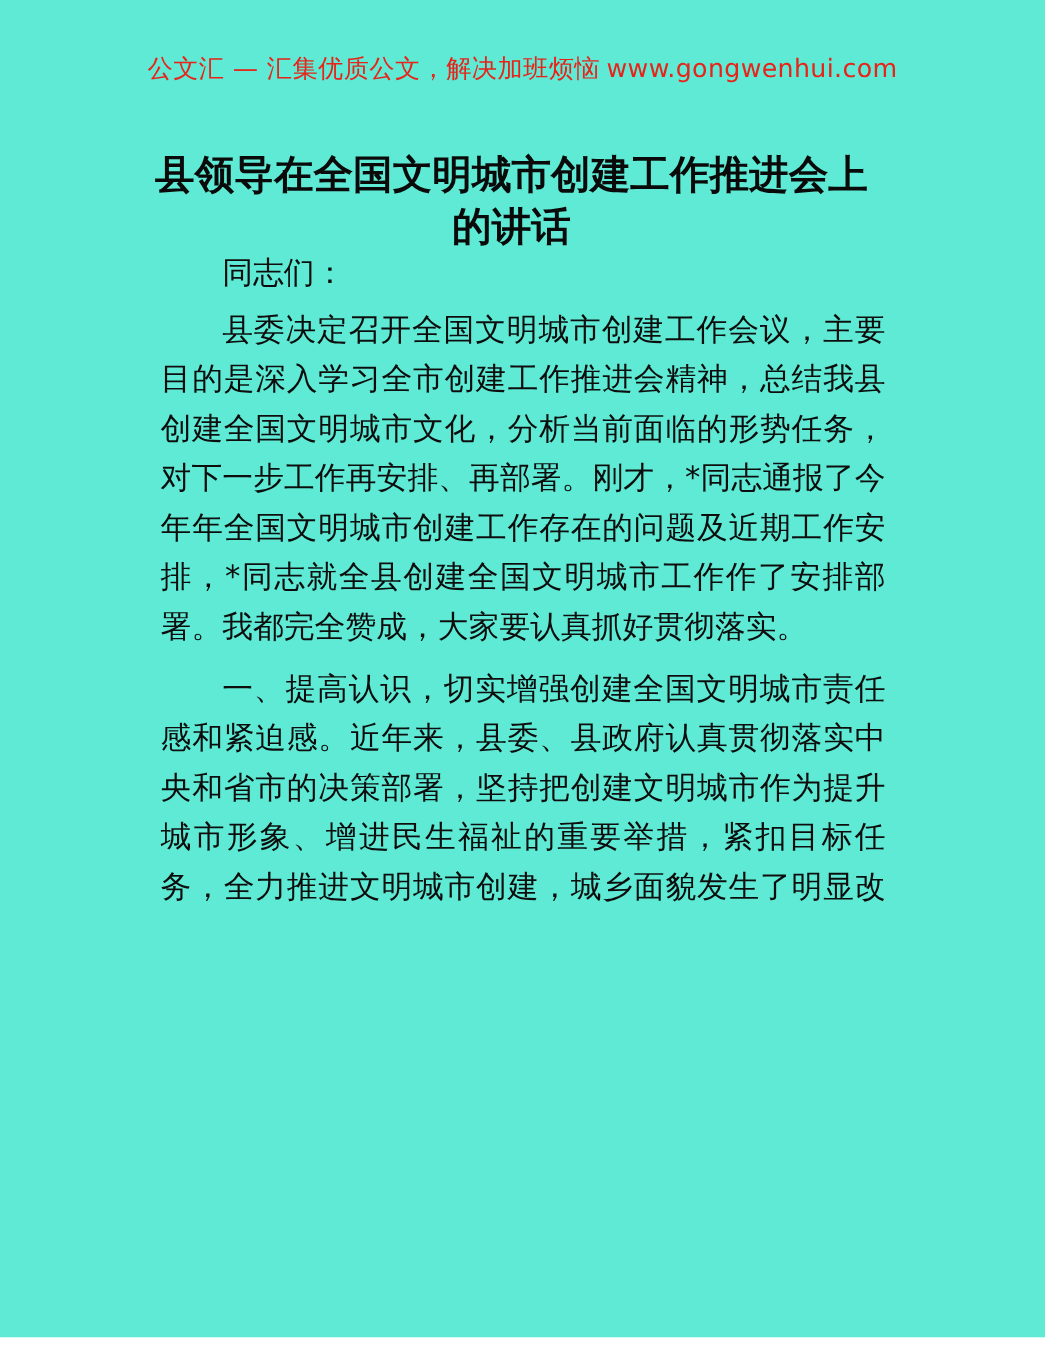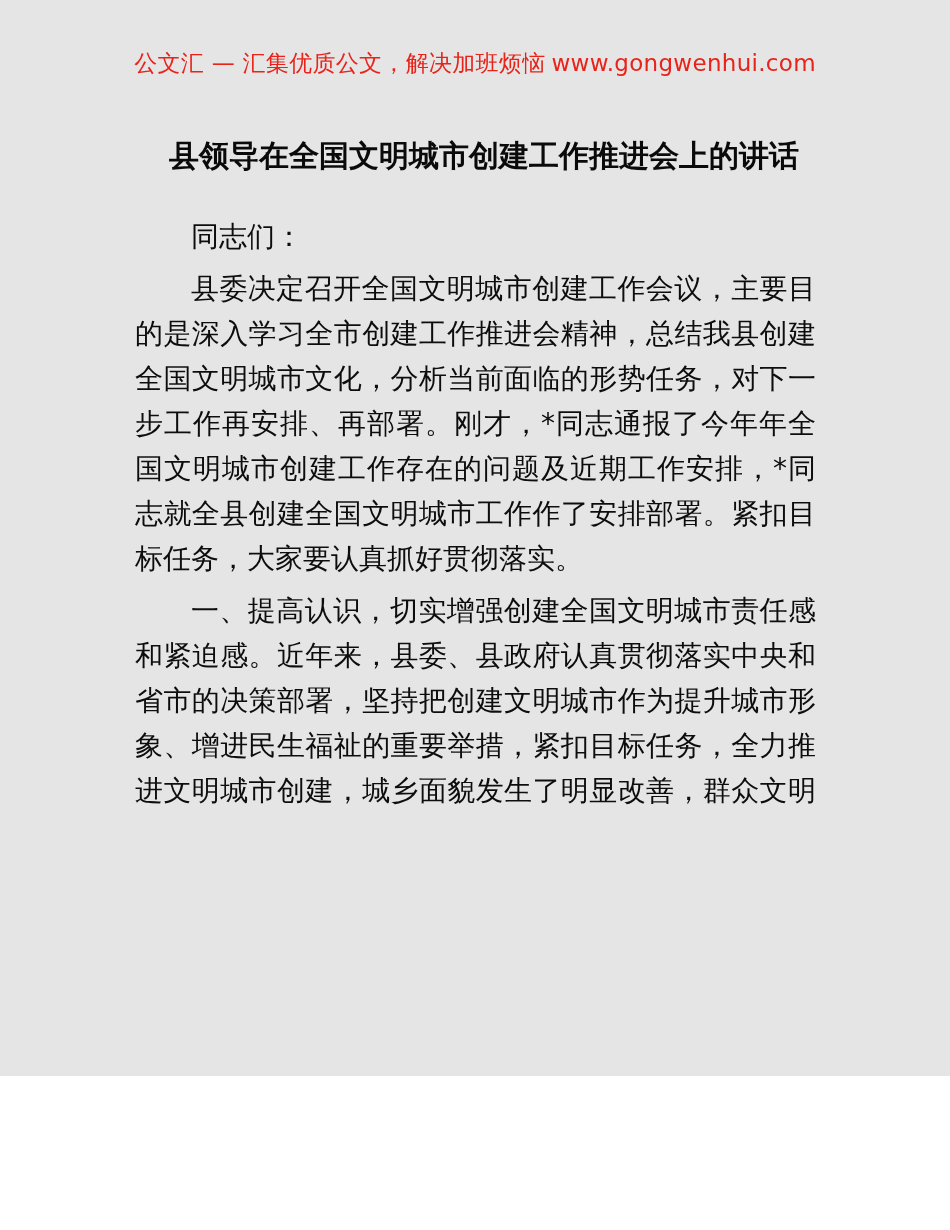--- a/index.html
+++ b/index.html
@@ -39,45 +39,45 @@
   }
   .watermark .wm-url {
     font-size: 23px;
     margin-left: 6px;
   }
 
   
   .doc-title {
     position: absolute;
     top: 112px;
-    left: 144px;
+    left: 125px;
     width: 680px;
     text-align: center;
-    font-size: 30px;
+    font-size: 36px;
     line-height: 47px;
     font-weight: bold;
     letter-spacing: 0px;
     color: #0a0a0a;
   }
 
   
   .doc-body {
     position: absolute;
     top: 214px;
     left: 135px;
     width: 681px;
     font-size: 28px;
     line-height: 45px;
     color: #0d0d0d;
     text-align: justify;
     text-justify: inter-ideograph;
   }
 
   .para {
-    margin: 0;
+    margin: 11px;
     padding: 0;
     text-indent: 2em;
     text-align: justify;
     text-justify: inter-ideograph;
     word-break: break-all;
   }
 
   .para.greeting {
     margin-bottom: 7px;
   }
@@ -88,32 +88,32 @@
 
   .para.last {
     margin-top: 7px;
     max-height: 227px;
     overflow: hidden;
   }
 </style>
 </head>
 <body>
 
-<div id="page" style="background: #e5e5e5; width: 950px; height: 1076px;">
+<div id="page" style="background: #5eead4; width: 950px; height: 1216px;">
 
   <div class="watermark" style="color: rgb(232, 35, 26);">
     <span class="wm-cn">公文汇 — 汇集优质公文，解决加班烦恼</span><span class="wm-url">www.gongwenhui.com</span>
   </div>
 
   <h1 class="doc-title">县领导在全国文明城市创建工作推进会上的讲话</h1>
 
   <div class="doc-body">
 
     <p class="para greeting">同志们：</p>
 
-    <p class="para spaced">县委决定召开全国文明城市创建工作会议，主要目的是深入学习全市创建工作推进会精神，总结我县创建全国文明城市文化，分析当前面临的形势任务，对下一步工作再安排、再部署。刚才，*同志通报了今年年全国文明城市创建工作存在的问题及近期工作安排，*同志就全县创建全国文明城市工作作了安排部署。紧扣目标任务，大家要认真抓好贯彻落实。</p>
+    <p class="para spaced">县委决定召开全国文明城市创建工作会议，主要目的是深入学习全市创建工作推进会精神，总结我县创建全国文明城市文化，分析当前面临的形势任务，对下一步工作再安排、再部署。刚才，*同志通报了今年年全国文明城市创建工作存在的问题及近期工作安排，*同志就全县创建全国文明城市工作作了安排部署。我都完全赞成，大家要认真抓好贯彻落实。</p>
 
 
     <p class="para last">一、提高认识，切实增强创建全国文明城市责任感和紧迫感。近年来，县委、县政府认真贯彻落实中央和省市的决策部署，坚持把创建文明城市作为提升城市形象、增进民生福祉的重要举措，紧扣目标任务，全力推进文明城市创建，城乡面貌发生了明显改善，群众文明意识不断增强，文明城市创建深入人心，城乡居民幸福感不断增强，城乡群众文明程度不断提</p>
 
   </div>
 
 </div>
 
 </body></html>

